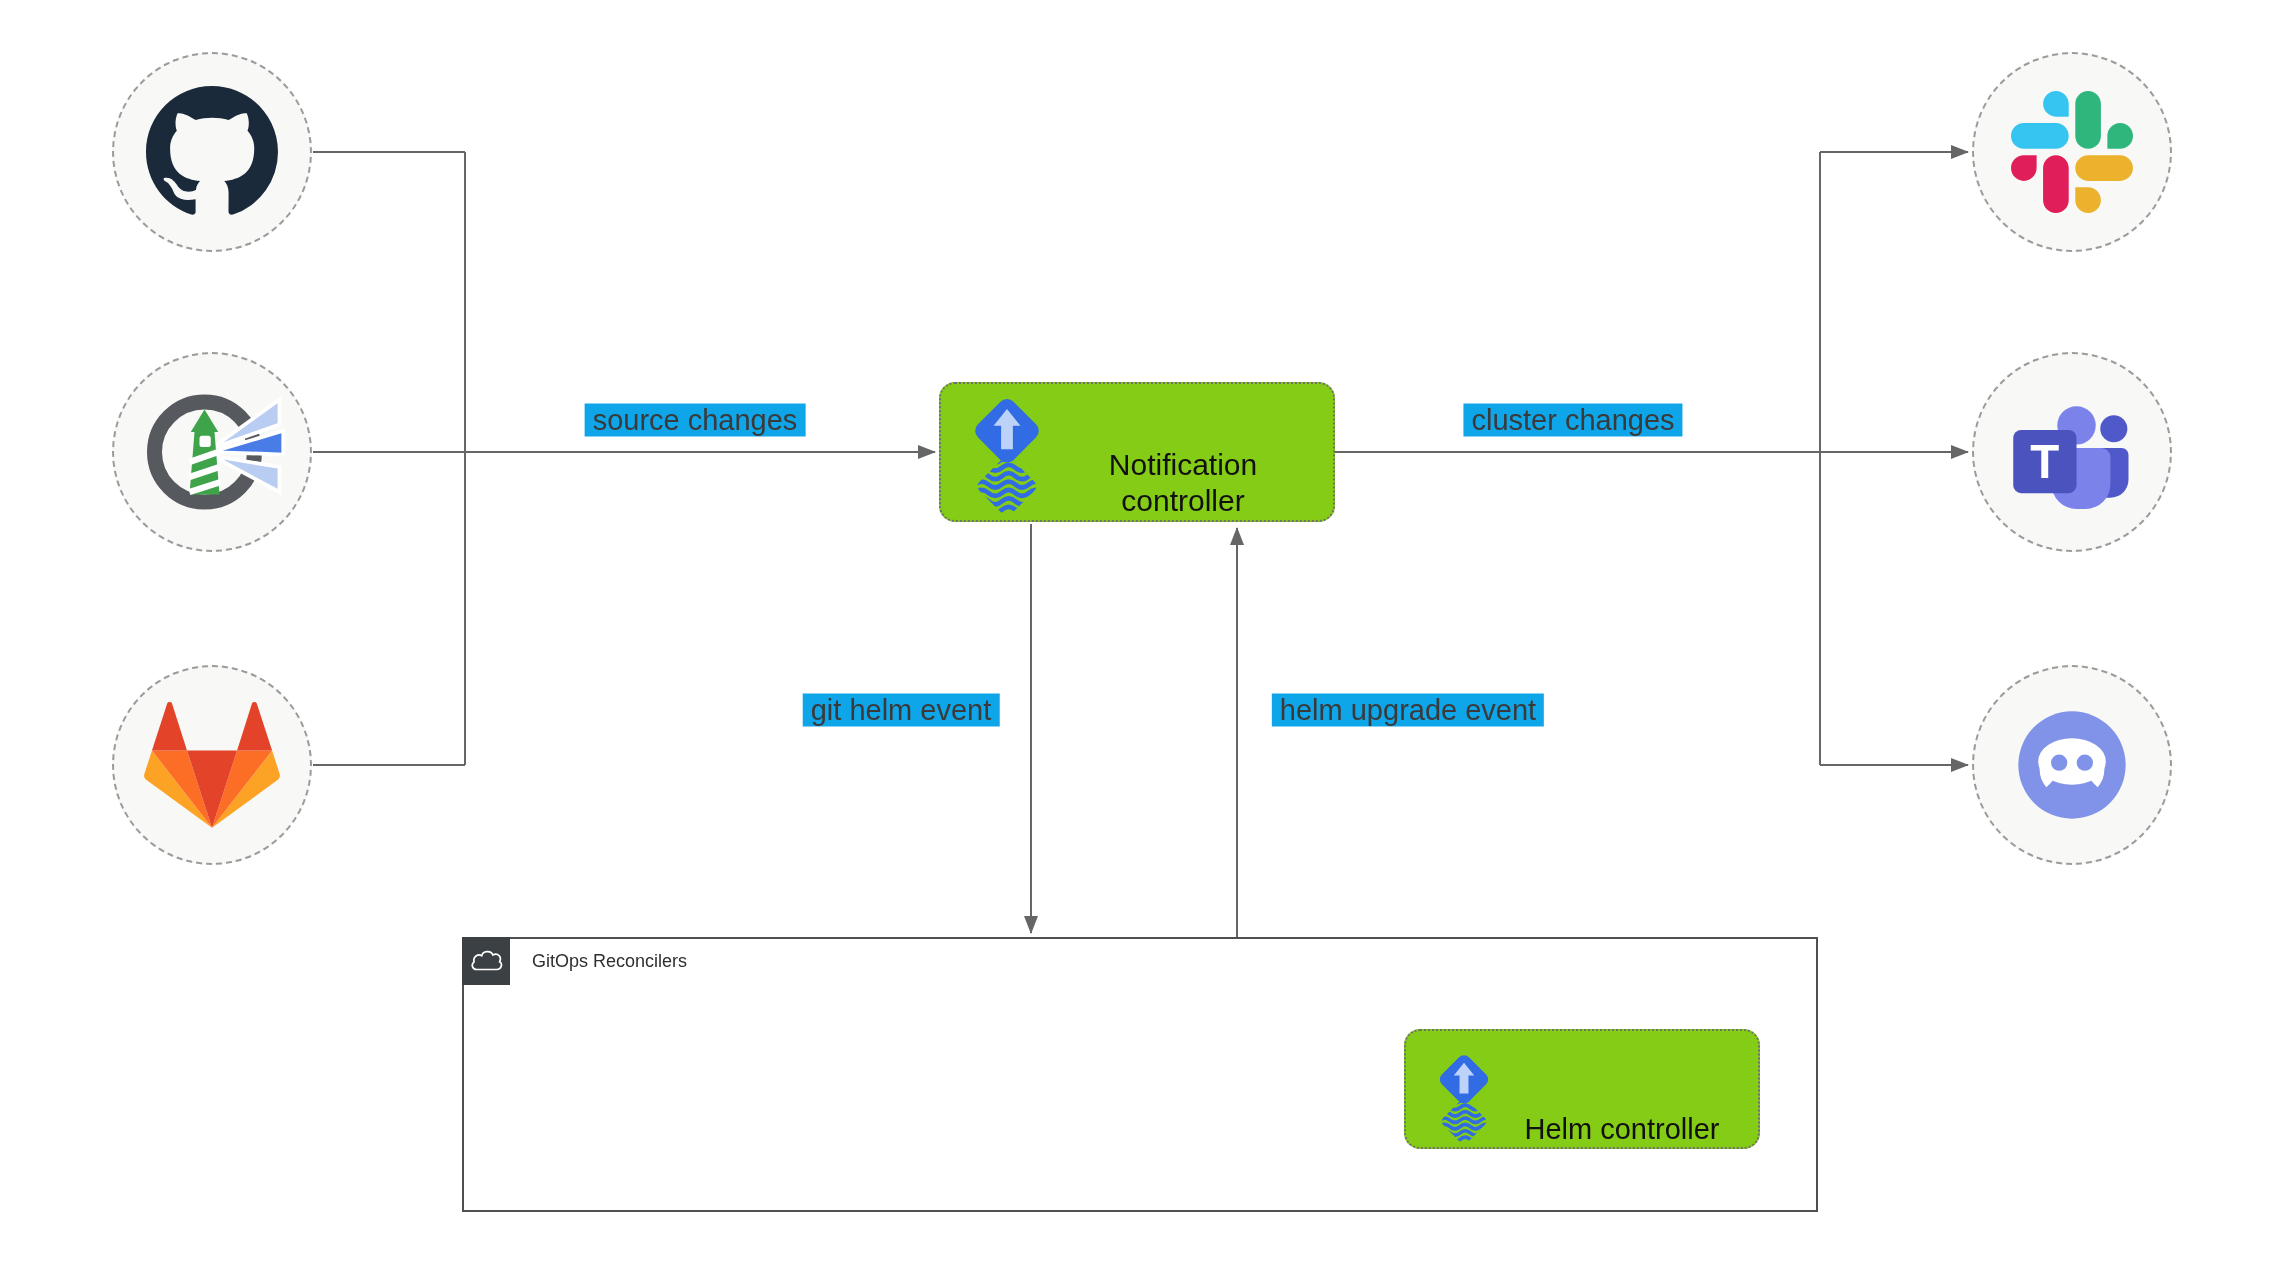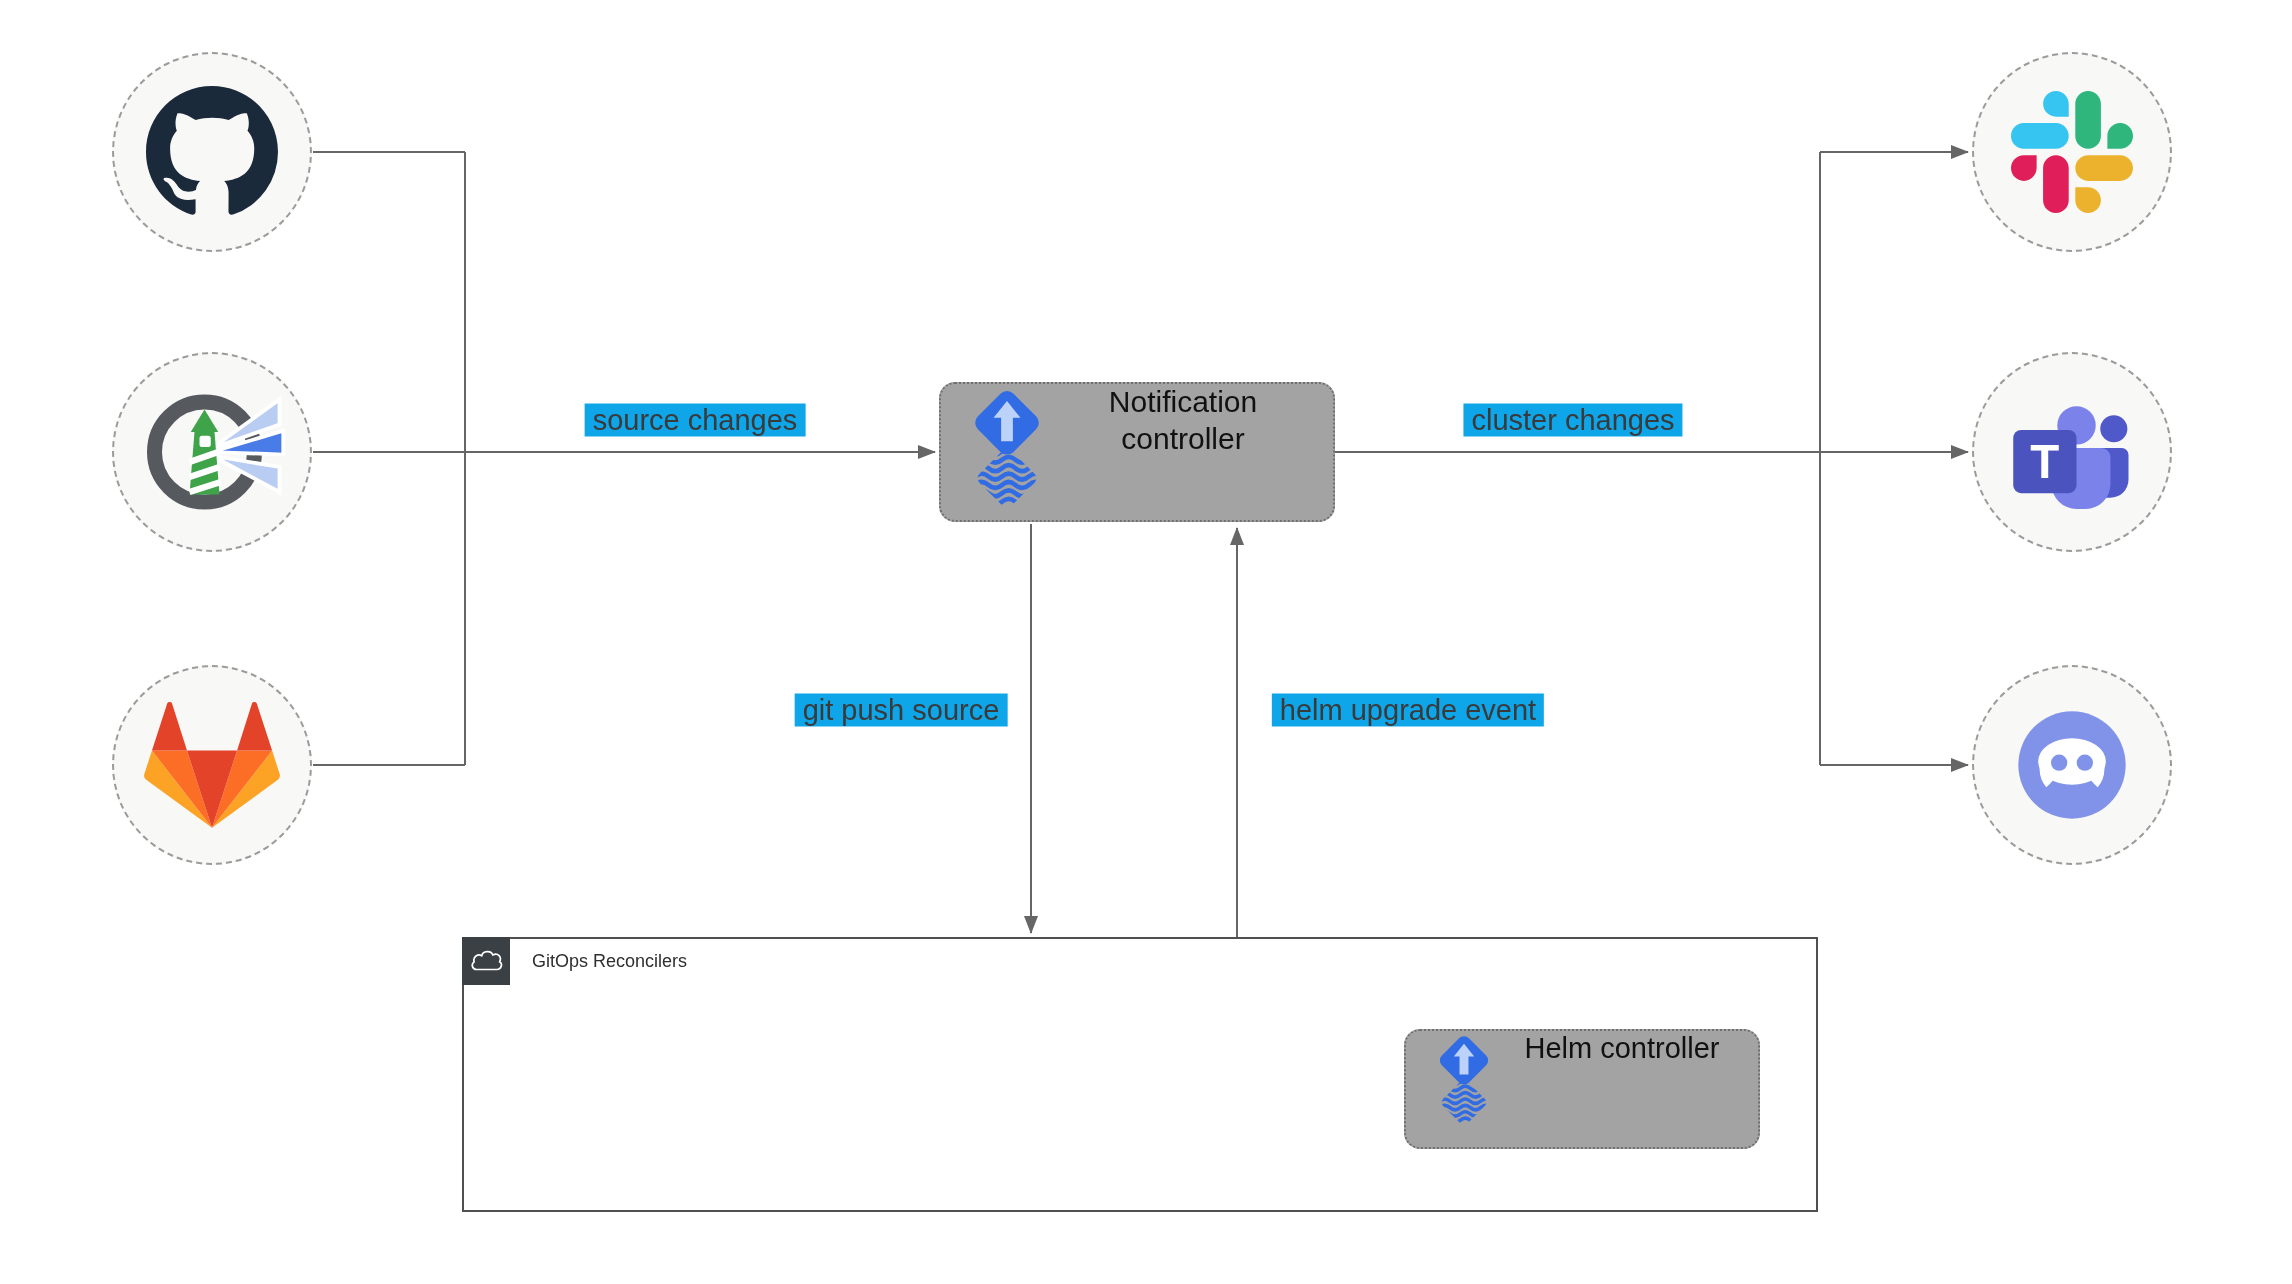--- a/index.html
+++ b/index.html
@@ -3,22 +3,22 @@
 <meta charset="utf-8">
 <style>
   html,body{margin:0;padding:0;background:#ffffff;}
   body{width:2292px;height:1284px;position:relative;overflow:hidden;
        font-family:"Liberation Sans","DejaVu Sans",sans-serif;}
   .canvas{position:absolute;inset:0;}
   svg.connectors{position:absolute;left:0;top:0;z-index:1;}
   .circle-node{position:absolute;width:200px;height:200px;border-radius:50%;
     border:2px dashed #9b9b9b;background:#f8f8f6;box-sizing:border-box;
     display:flex;align-items:center;justify-content:center;z-index:2;}
-  .ctrl-box{position:absolute;background:#a3a3a3;border:2px dotted #6f6f6f;
-    border-radius:16px;box-sizing:border-box;display:flex;align-items:flex-start;z-index:2;}
+  .ctrl-box{position:absolute;background:#84cc16;border:2px dotted #6f6f6f;
+    border-radius:16px;box-sizing:border-box;display:flex;align-items:flex-end;z-index:2;}
   .ctrl-box .flux{flex:0 0 auto;}
   .ctrl-label{flex:1;text-align:center;font-size:29px;line-height:1.22;color:#111;
     font-weight:400;}
   .notification-box{left:939px;top:382px;width:396px;height:140px;padding:0 16px 0 24px;}
   .notification-box .ctrl-label{font-size:30px;}
   .gitops-box{position:absolute;left:462px;top:937px;width:1356px;height:275px;
     border:2px solid #505050;background:#ffffff;box-sizing:border-box;z-index:2;}
   .gitops-badge{position:absolute;left:462px;top:937px;width:48px;height:48px;
     background:#3b4044;display:flex;align-items:center;justify-content:center;z-index:3;}
   .gitops-title{position:absolute;left:532px;top:937px;height:48px;line-height:48px;
@@ -115,21 +115,21 @@
 
   <div class="ctrl-box notification-box">
     <svg class="flux" width="84" height="128" viewBox="0 0 100 152">
       <use href="#flux-logo"></use>
     </svg>
     <div class="ctrl-label">Notification controller</div>
   </div>
 
   <div class="edge-label" style="left:695px;top:420px">source changes</div>
   <div class="edge-label" style="left:1573px;top:420px">cluster changes</div>
-  <div class="edge-label" style="left:901px;top:710px">git push source</div>
+  <div class="edge-label" style="left:901px;top:710px">git helm event</div>
   <div class="edge-label" style="left:1408px;top:710px">helm upgrade event</div>
 
   <div class="circle-node" style="left:1972px;top:52px">
     <svg width="122" height="122" viewBox="0 0 122.8 122.8">
       <path fill="#e01e5a" d="M25.8 77.6c0 7.1-5.8 12.9-12.9 12.9S0 84.7 0 77.6s5.8-12.9 12.9-12.9h12.9v12.9zM32.3 77.6c0-7.1 5.8-12.9 12.9-12.9s12.9 5.8 12.9 12.9v32.3c0 7.1-5.8 12.9-12.9 12.9s-12.9-5.8-12.9-12.9V77.6z"></path>
       <path fill="#36c5f0" d="M45.2 25.8c-7.1 0-12.9-5.8-12.9-12.9S38.1 0 45.2 0s12.9 5.8 12.9 12.9v12.9H45.2zM45.2 32.3c7.1 0 12.9 5.8 12.9 12.9s-5.8 12.9-12.9 12.9H12.9C5.8 58.1 0 52.3 0 45.2s5.8-12.9 12.9-12.9h32.3z"></path>
       <path fill="#2eb67d" d="M97 45.2c0-7.1 5.8-12.9 12.9-12.9s12.9 5.8 12.9 12.9-5.8 12.9-12.9 12.9H97V45.2zM90.5 45.2c0 7.1-5.8 12.9-12.9 12.9s-12.9-5.8-12.9-12.9V12.9C64.7 5.8 70.5 0 77.6 0s12.9 5.8 12.9 12.9v32.3z"></path>
       <path fill="#ecb22e" d="M77.6 97c7.1 0 12.9 5.8 12.9 12.9s-5.8 12.9-12.9 12.9-12.9-5.8-12.9-12.9V97h12.9zM77.6 90.5c-7.1 0-12.9-5.8-12.9-12.9s5.8-12.9 12.9-12.9h32.3c7.1 0 12.9 5.8 12.9 12.9s-5.8 12.9-12.9 12.9H77.6z"></path>
     </svg>
   </div>

